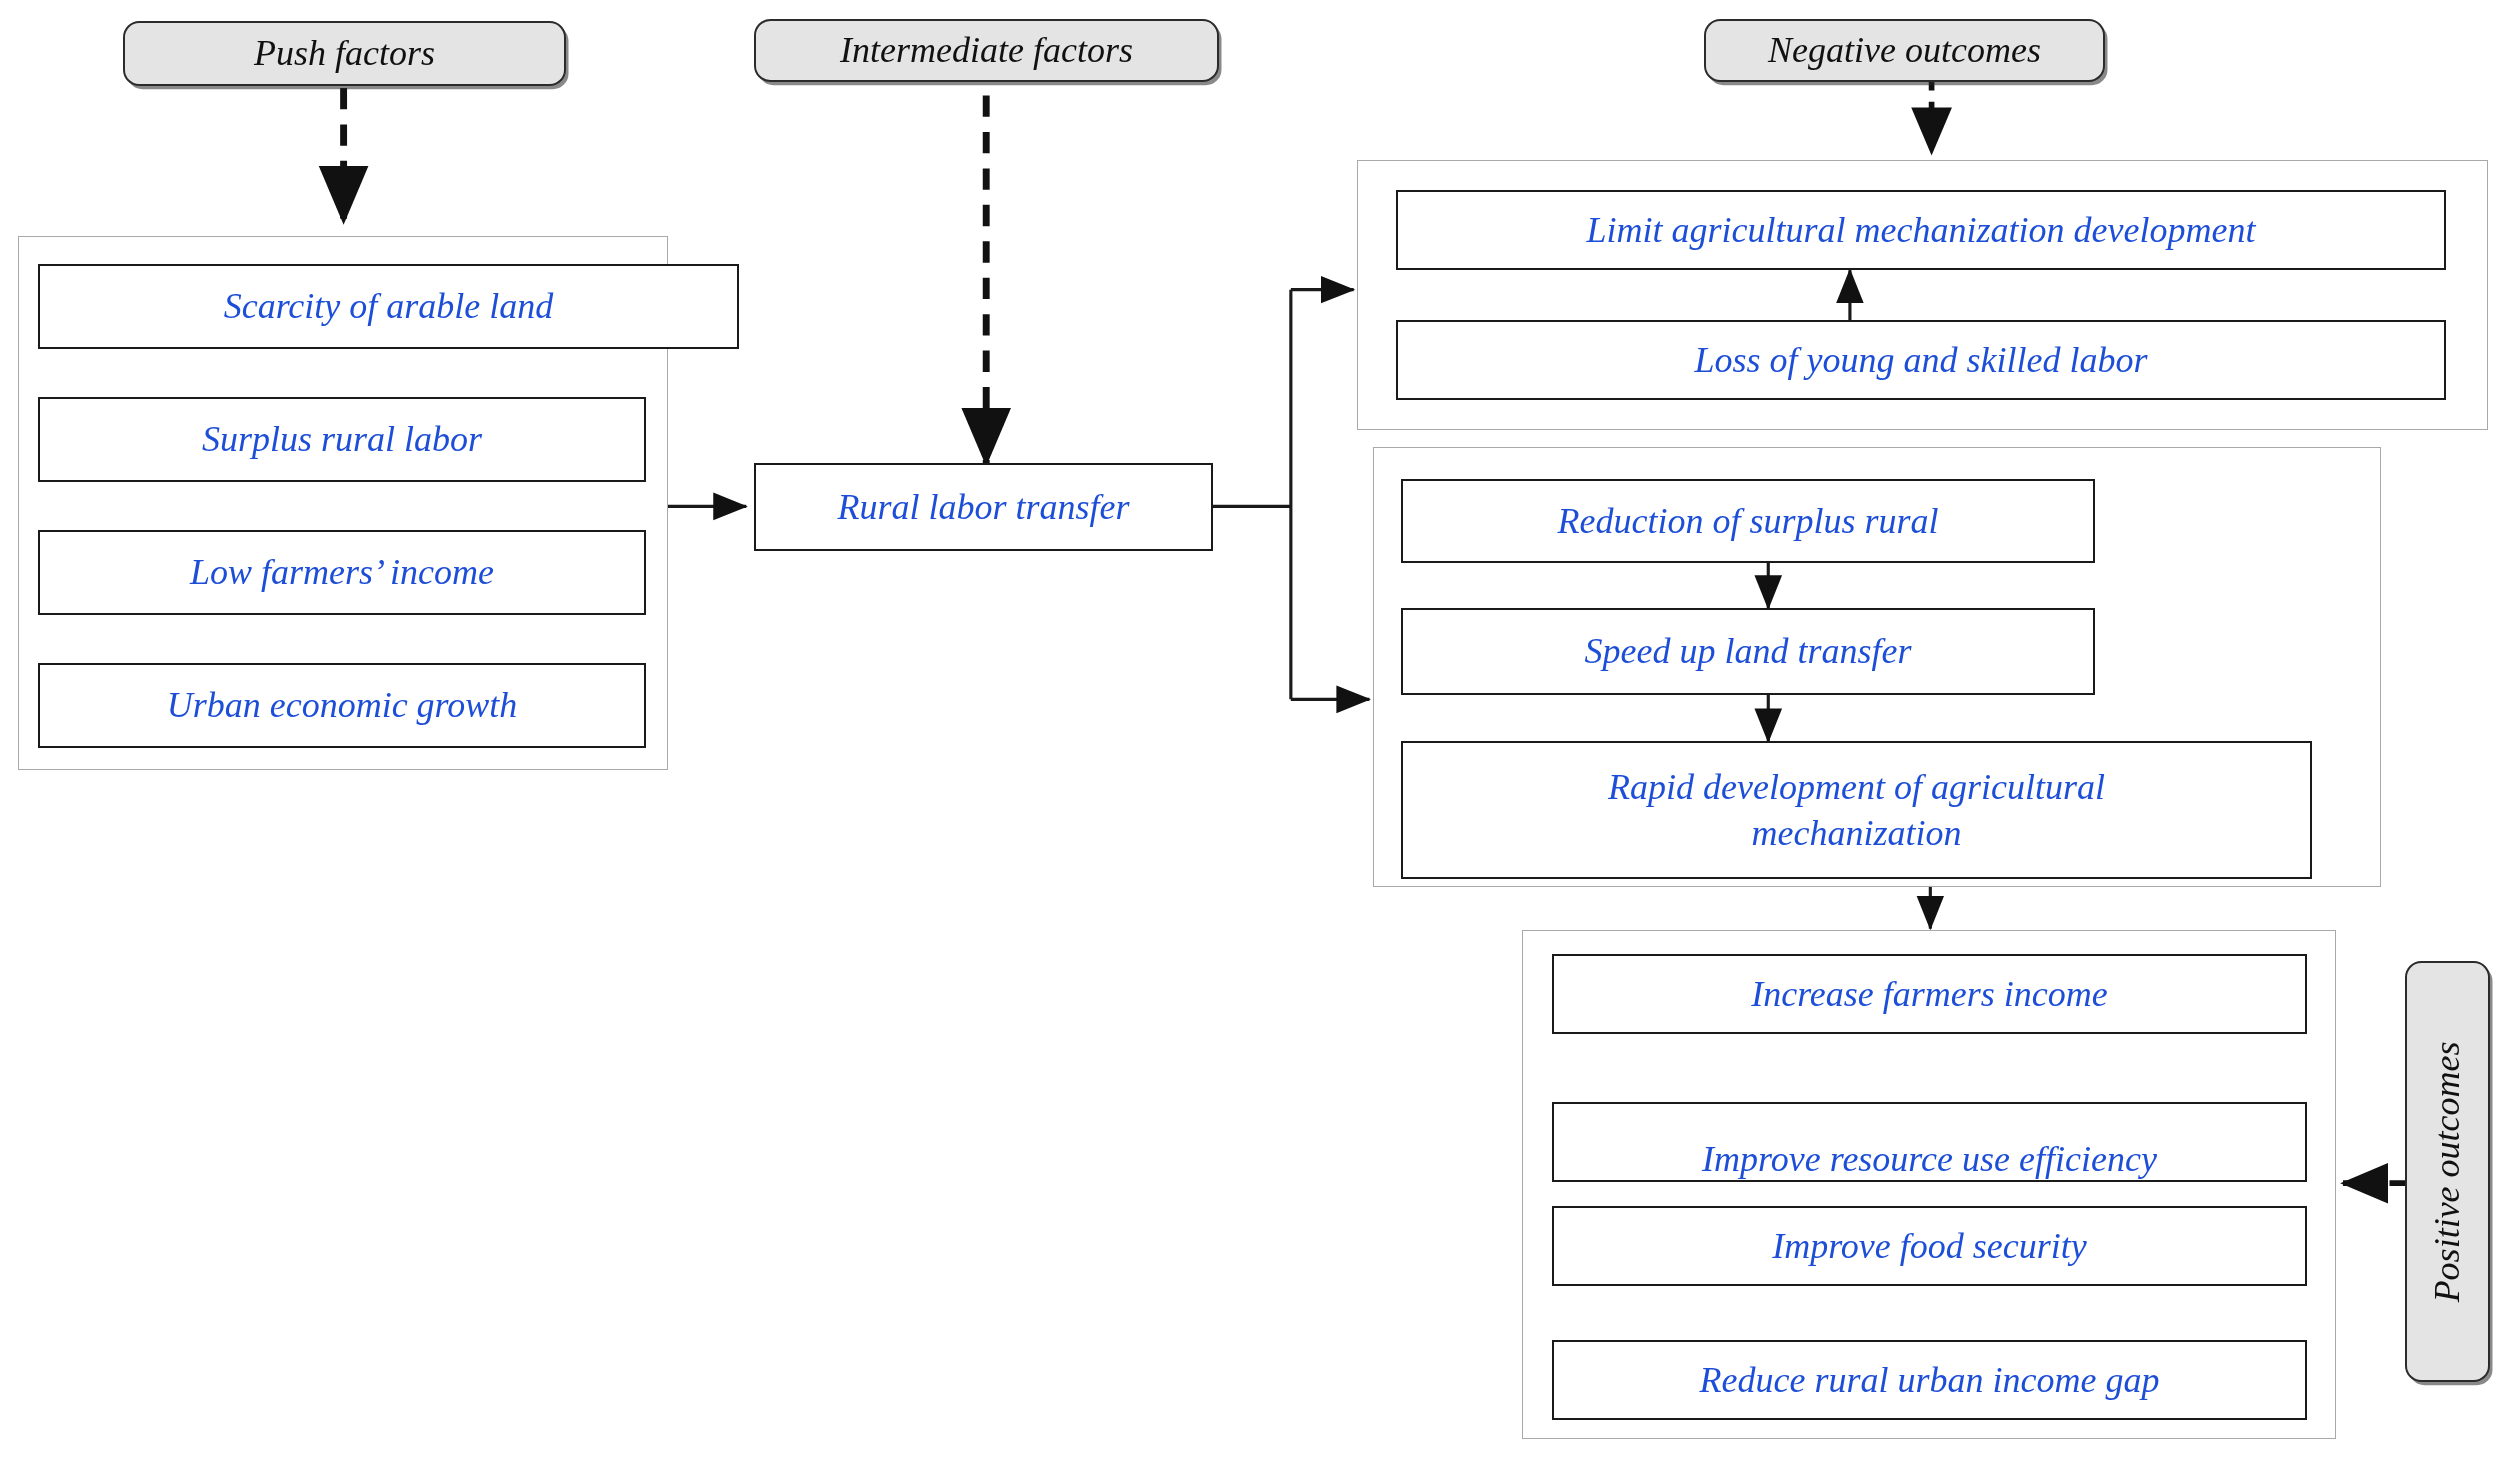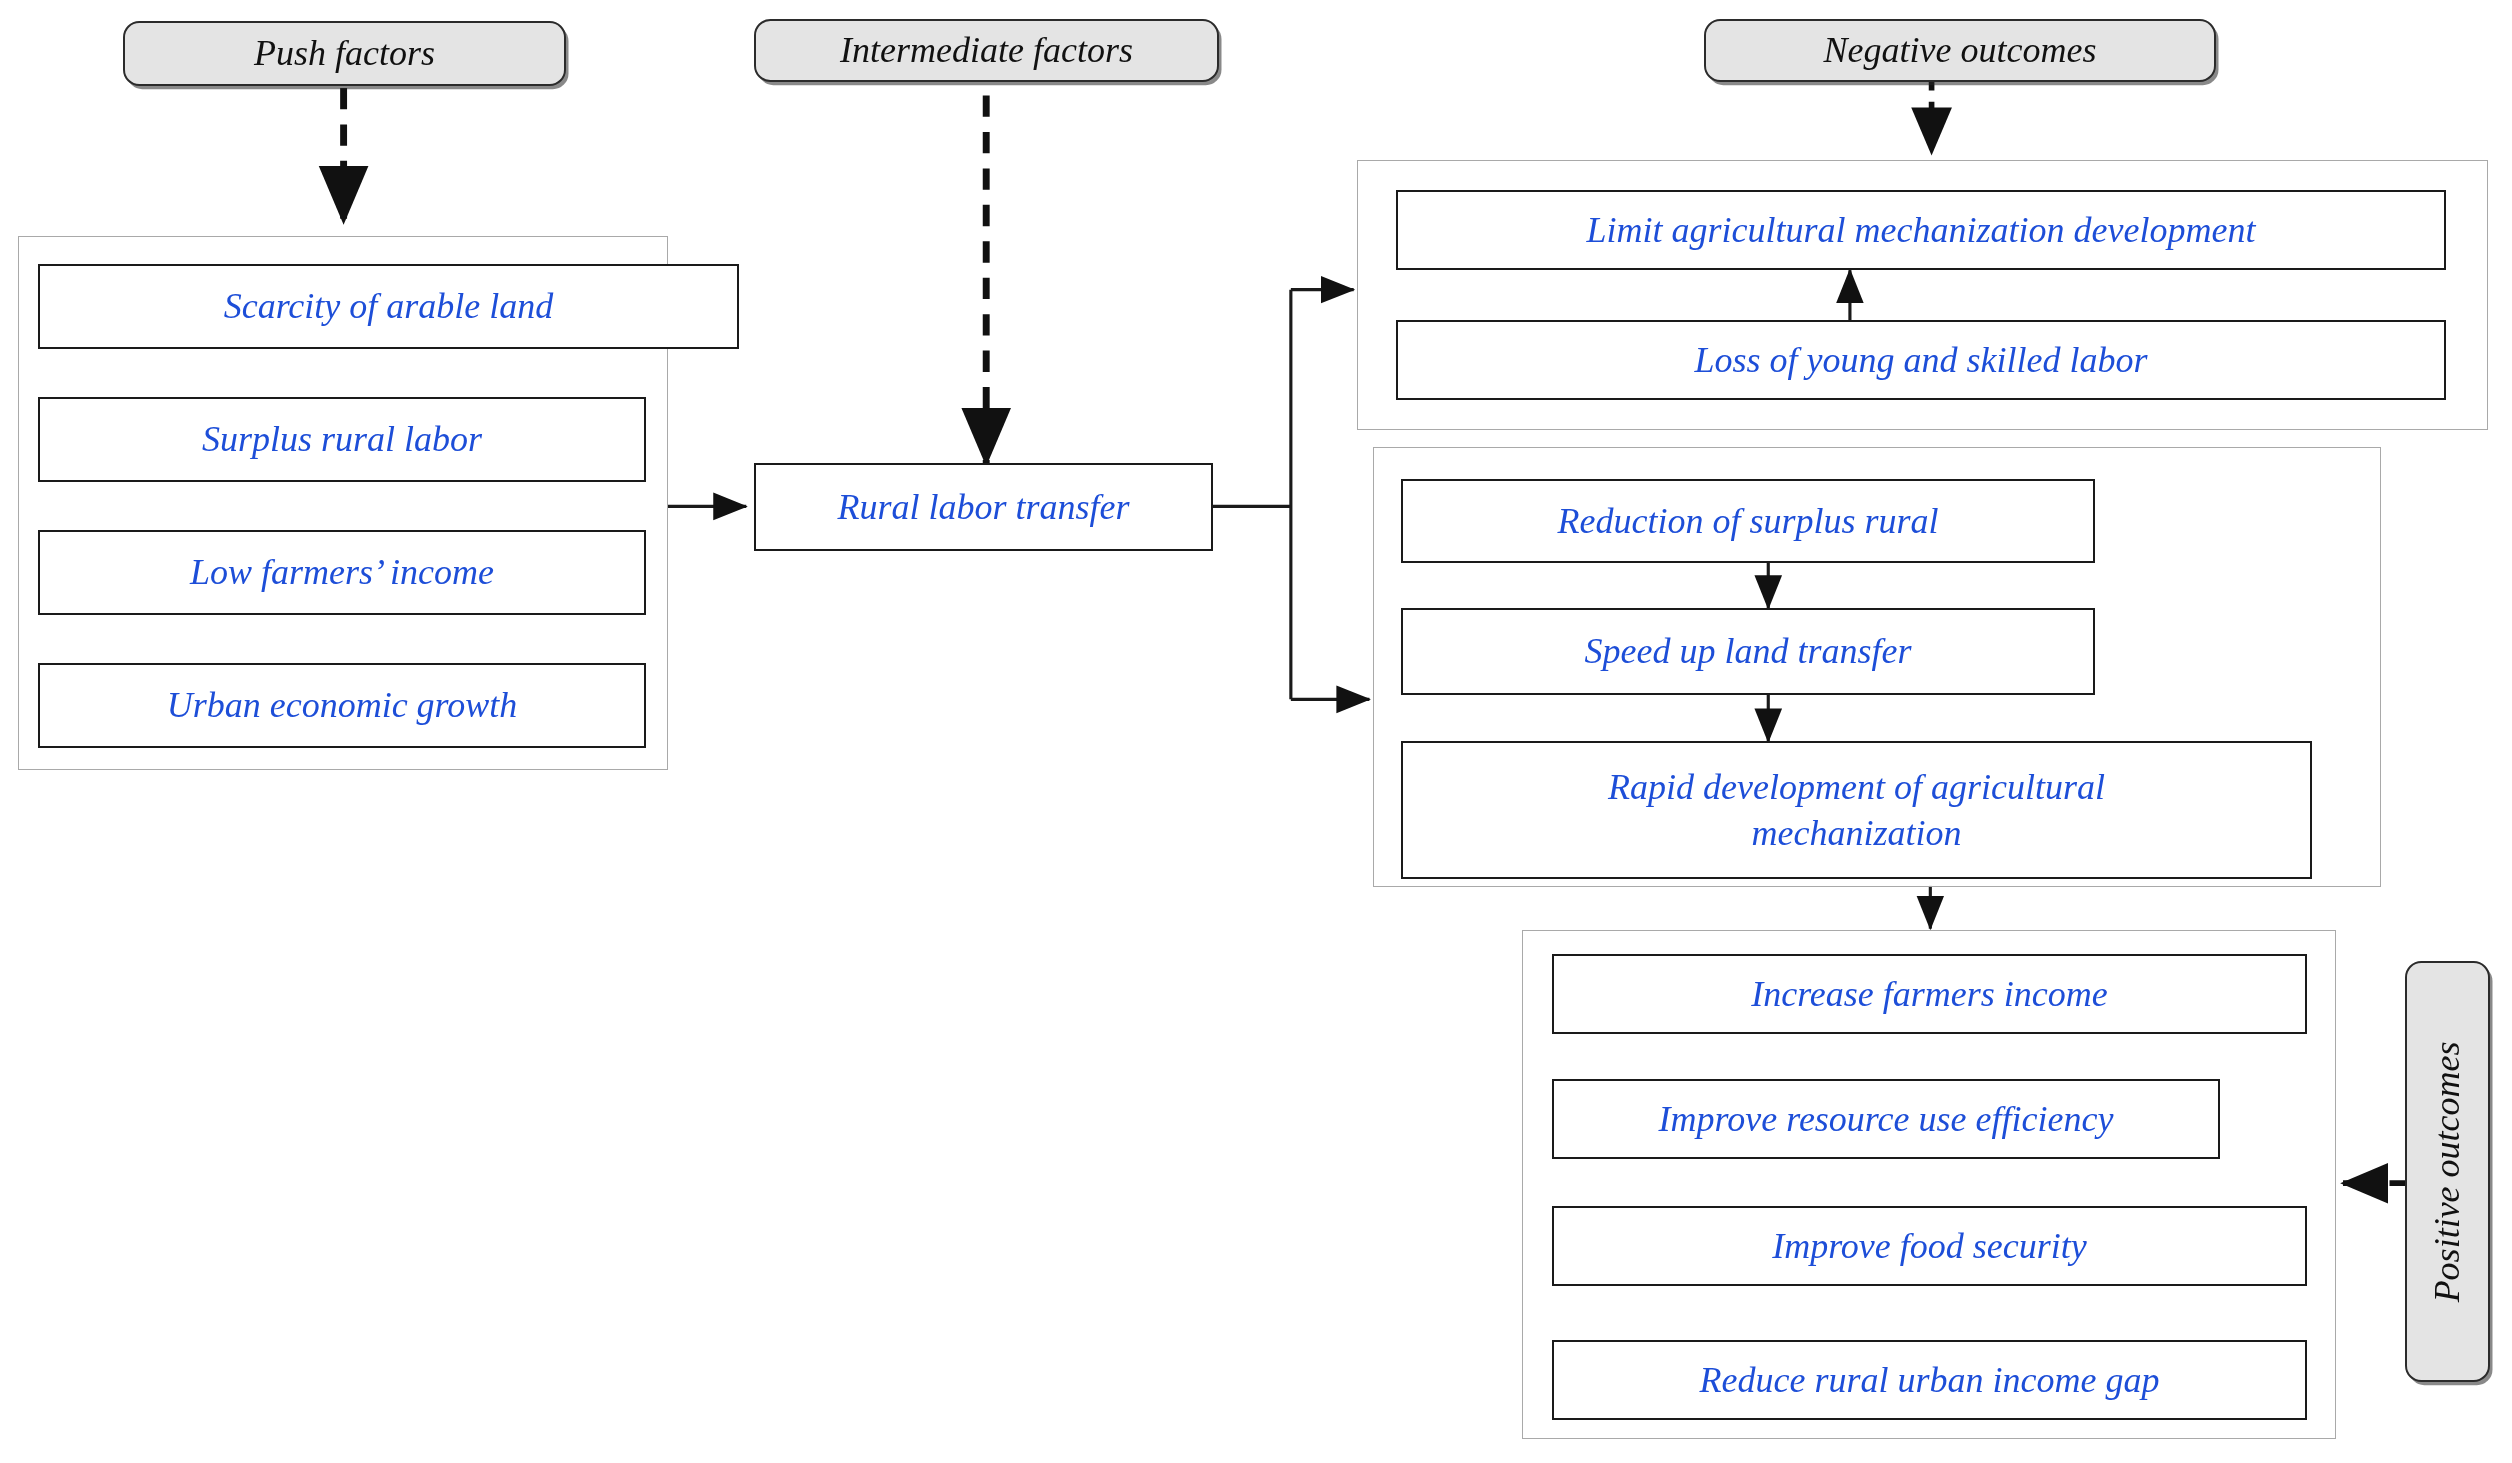--- a/index.html
+++ b/index.html
@@ -119,21 +119,21 @@
   </svg>
 
   <div class="hdr-label" style="left:123px; top:21px; width:443px; height:65px;">
     <span>Push factors</span>
   </div>
 
   <div class="hdr-label" style="left:754px; top:19px; width:465px; height:63px;">
     <span>Intermediate factors</span>
   </div>
 
-  <div class="hdr-label" style="left:1704px; top:19px; width:512px; height:63px;">
+  <div class="hdr-label" style="left:1704px; top:19px; width:401px; height:63px;">
     <span>Negative outcomes</span>
   </div>
 
   <div class="hdr-label vertical" style="left:2405px; top:961px; width:85px; height:421px;">
     <span class="vtext">Positive outcomes</span>
   </div>
 
   <div class="group-box" style="left:17.6px; top:236px; width:650px; height:534px;"></div>
 
   <div class="item-box" style="left:38px; top:264px; width:701px; height:85px;">
@@ -172,21 +172,21 @@
   </div>
   <div class="item-box two-line" style="left:1401px; top:741px; width:911px; height:138px;">
     <span style="max-width:691px; display:block;">Rapid development of agricultural mechanization</span>
   </div>
 
   <div class="group-box" style="left:1522px; top:930px; width:814px; height:509px;"></div>
 
   <div class="item-box" style="left:1552px; top:954px; width:755px; height:80px;text-align:center;">
     <span>Increase farmers income</span>
   </div>
-  <div class="item-box" style="left:1552px; top:1079px; width:668px; height:80px;">
+  <div class="item-box" style="left:1552px; top:1102px; width:755px; height:80px;align-items:flex-end;">
     <span>Improve resource use efficiency</span>
   </div>
   <div class="item-box" style="left:1552px; top:1206px; width:755px; height:80px;">
     <span>Improve food security</span>
   </div>
   <div class="item-box" style="left:1552px; top:1340px; width:755px; height:80px;">
     <span>Reduce rural urban income gap</span>
   </div>
 
 </div>

